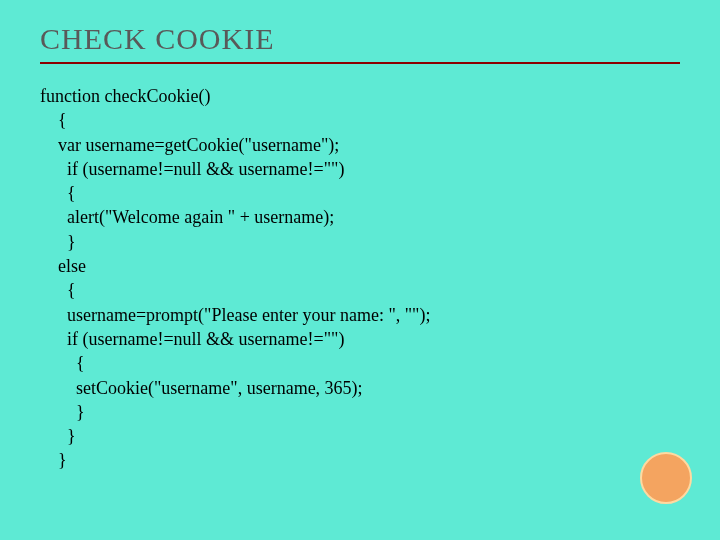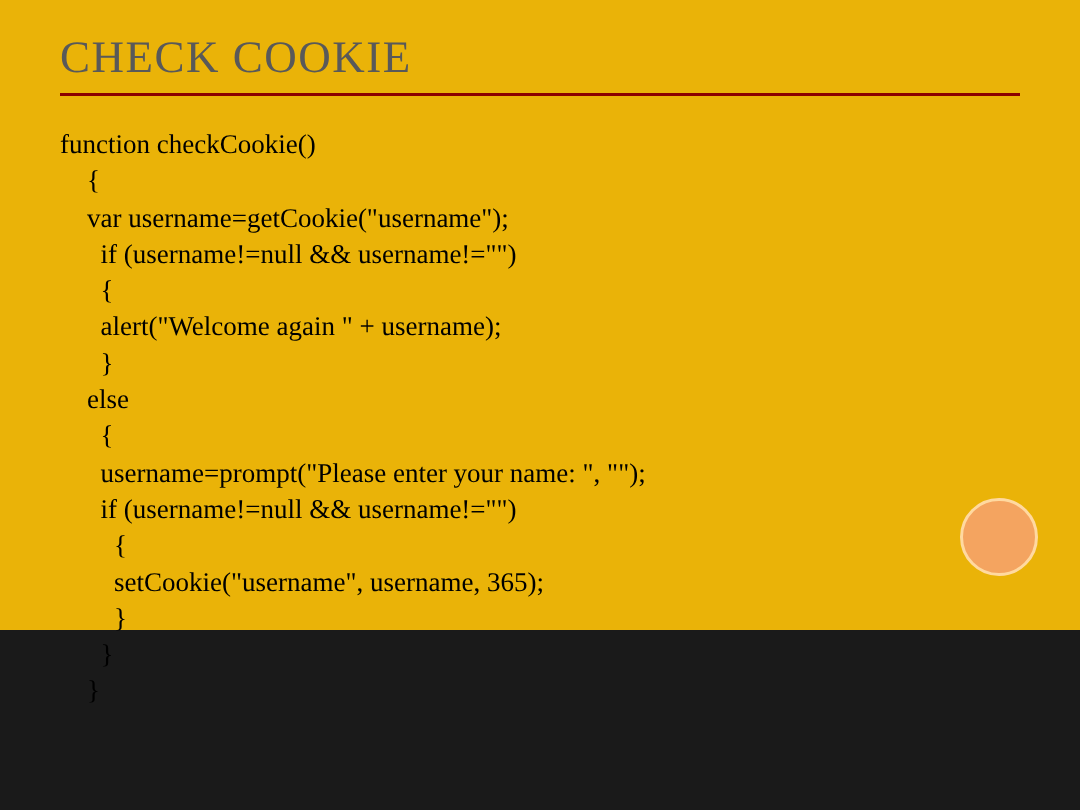--- a/index.html
+++ b/index.html
@@ -1,21 +1,21 @@
 <!DOCTYPE html>
 <html><head>
 <meta charset="utf-8">
 <style>
   * { margin: 0; padding: 0; box-sizing: border-box; }
   html, body { width: 720px; height: 540px; background: #1a1a1a; font-family: Georgia, 'Times New Roman', serif; }
   .slide {
     position: relative;
     width: 720px;
-    height: 420px;
-    background: #eab308;
+    height: 540px;
+    background: #5eead4;
     padding: 22px 40px 30px 40px;
   }
   .title {
     font-size: 30px;
     color: #595959;
     letter-spacing: 1px;
     font-weight: 400;
     margin-bottom: 6px;
     font-family: Georgia, 'Times New Roman', serif;
   }

